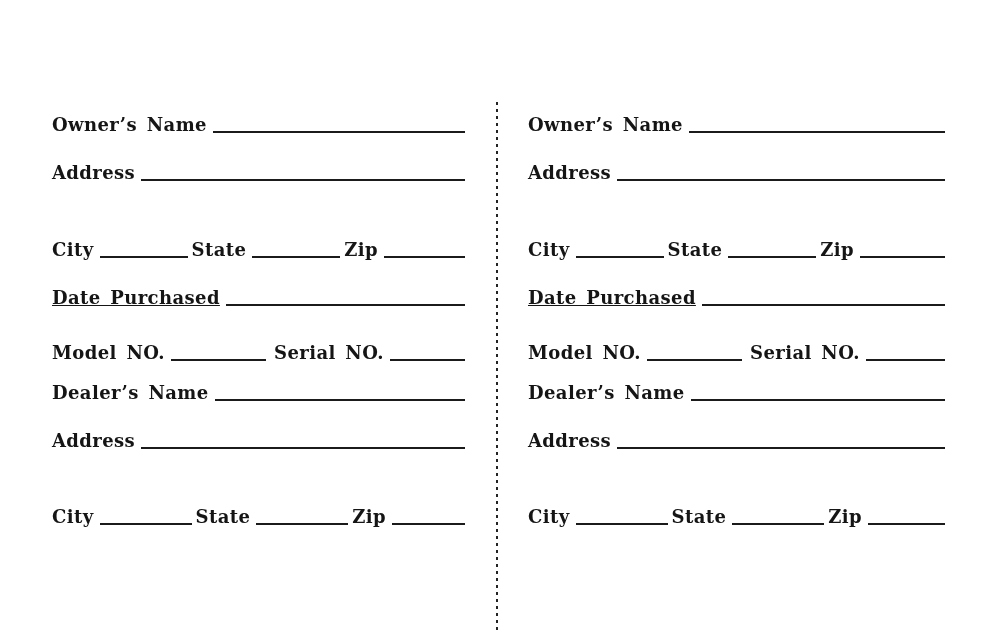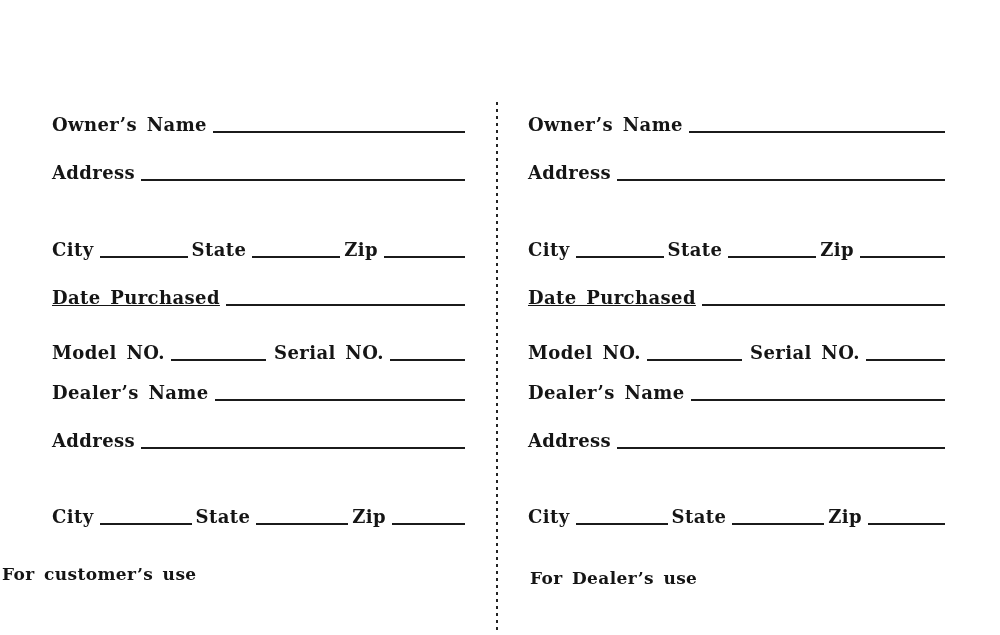--- a/index.html
+++ b/index.html
@@ -180,17 +180,15 @@
       <span class="line line-mid2"></span>
       <span class="lbl">State</span>
       <span class="line line-mid2"></span>
       <span class="lbl">Zip</span>
       <span class="line line-flex"></span>
     </div>
   </div>
 
   <div class="divider"></div>
 
-  <div class="footer-note footer-customer">For customer’s use</div>
 
-  <div class="footer-note footer-dealer">For Dealer’s use</div>
 
 </div>
 
 </body></html>

